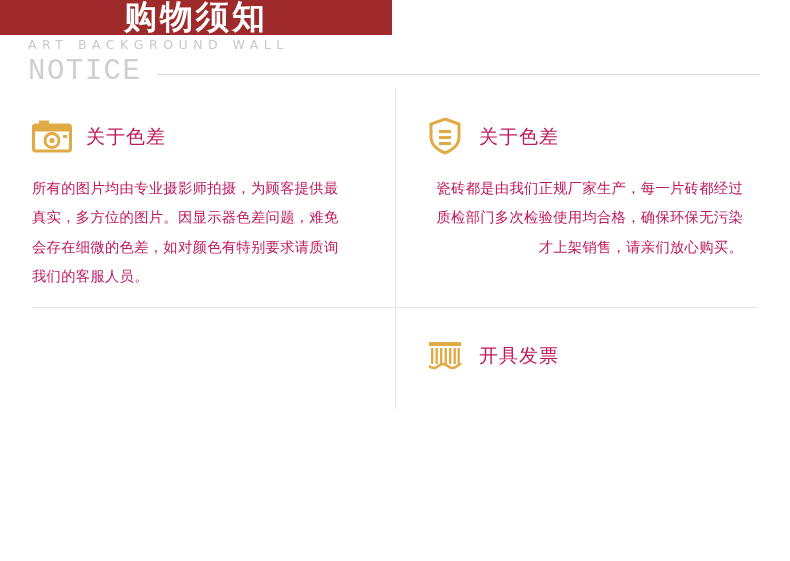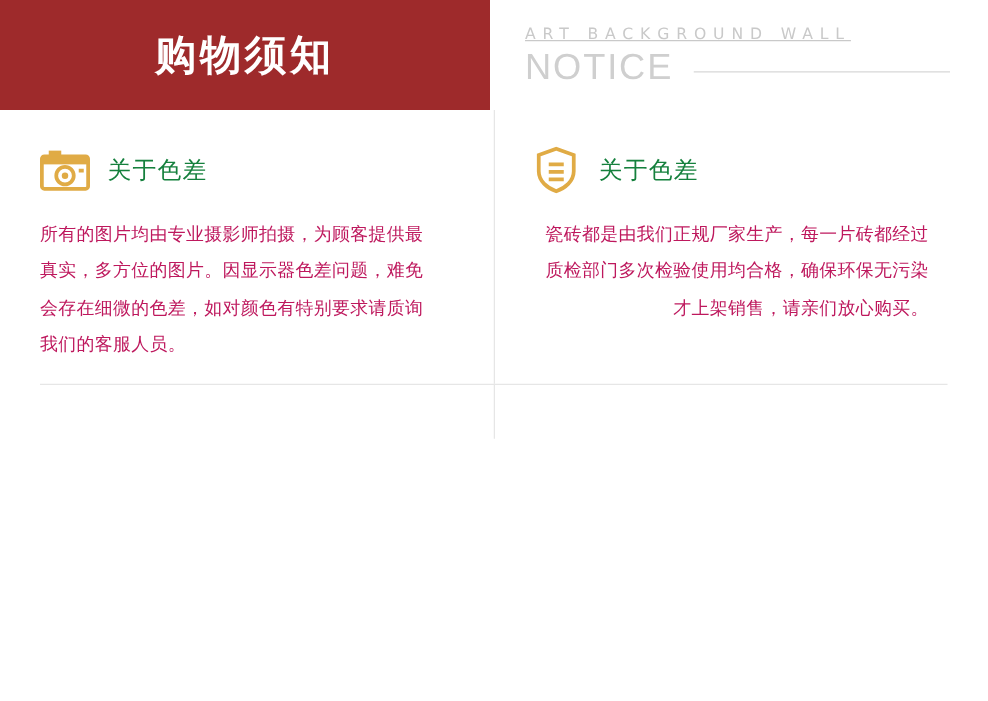--- a/index.html
+++ b/index.html
@@ -21,20 +21,21 @@
     background: #ffffff;
   }
 
   
   .header {
     position: relative;
     height: 88px;
     background: #ffffff;
     display: flex;
     align-items: stretch;
+    flex-direction: column;
   }
   .header-left {
     width: 392px;
     background: #9e2a2b;
     display: flex;
     align-items: center;
     justify-content: center;
     position: relative;
   }
   .header-left .cn-title {
@@ -54,32 +55,31 @@
     justify-content: center;
     padding-left: 28px;
   }
   .header-right .en-sub {
     color: #c9c9c9;
     font-size: 12.5px;
     letter-spacing: 5.5px;
     line-height: 1;
     margin-bottom: 6px;
     margin-top: 2px;
-    text-decoration: underline;
   }
   .header-right .en-main-row {
     display: flex;
     align-items: center;
   }
   .header-right .en-main {
     color: #cfcfcf;
     font-size: 29px;
     letter-spacing: 1.5px;
     line-height: 1;
-    font-family: Liberation Sans, sans-serif;
+    font-family: Liberation Mono, monospace;
   }
   .header-right .en-rule {
     flex: 1;
     height: 1px;
     background: #d8d8d8;
     margin-left: 16px;
     margin-right: 30px;
     margin-top: 6px;
   }
 
@@ -132,21 +132,21 @@
     width: 40px;
     height: 40px;
     margin-right: 14px;
     flex: none;
     display: flex;
     align-items: center;
     justify-content: center;
   }
   .item-title {
     font-size: 19px;
-    color: #15803d;
+    color: #be185d;
     letter-spacing: 1px;
     line-height: 1;
   }
   .item-body {
     font-size: 14.3px;
     line-height: 2.05;
     color: #be185d;
     letter-spacing: 0.3px;
     max-width: 330px;
   }
@@ -209,17 +209,33 @@
     </div>
 
     <div class="row">
       <div class="row-divider" style="top:0;"></div>
       <div class="v-divider"></div>
 
       <div class="cell left">
       </div>
 
       <div class="cell right">
+        <div class="item-head">
+          <div class="item-icon">
+            <svg width="38" height="34" viewBox="0 0 38 34" xmlns="http://www.w3.org/2000/svg">
+              <rect x="3" y="4" width="32" height="4" fill="#e0ab45"></rect>
+              <rect x="5" y="10" width="2.4" height="16" fill="#e0ab45"></rect>
+              <rect x="9.5" y="10" width="2.4" height="16" fill="#e0ab45"></rect>
+              <rect x="14" y="10" width="2.4" height="16" fill="#e0ab45"></rect>
+              <rect x="18.5" y="10" width="2.4" height="16" fill="#e0ab45"></rect>
+              <rect x="23" y="10" width="2.4" height="16" fill="#e0ab45"></rect>
+              <rect x="27.5" y="10" width="2.4" height="16" fill="#e0ab45"></rect>
+              <rect x="31.5" y="10" width="2.4" height="16" fill="#e0ab45"></rect>
+              <path d="M3 28 q4.6 4 9.4 0 q4.6 -4 9.4 0 q4.6 4 9.4 0 q3 -2.5 3.8 -1.2" fill="none" stroke="#e0ab45" stroke-width="2.6"></path>
+            </svg>
+          </div>
+          <div class="item-title">开具发票</div>
+        </div>
       </div>
     </div>
 
   </div>
 </div>
 
 </body></html>

